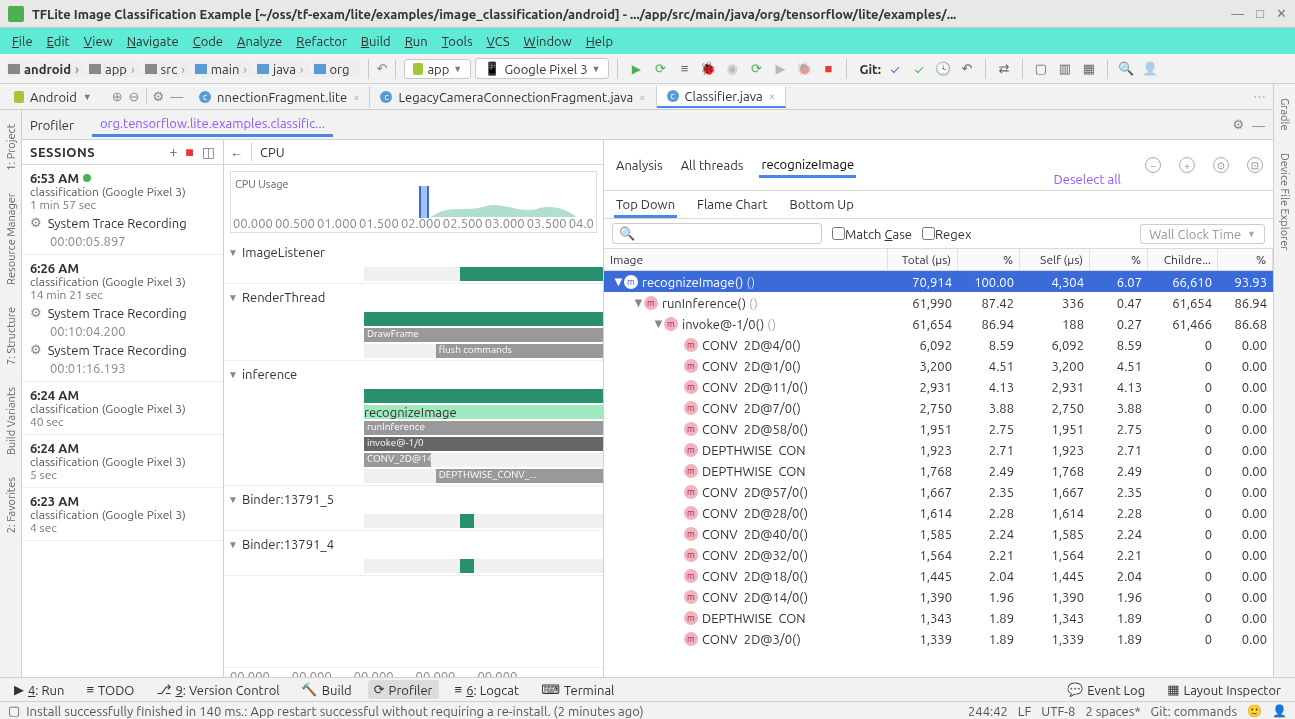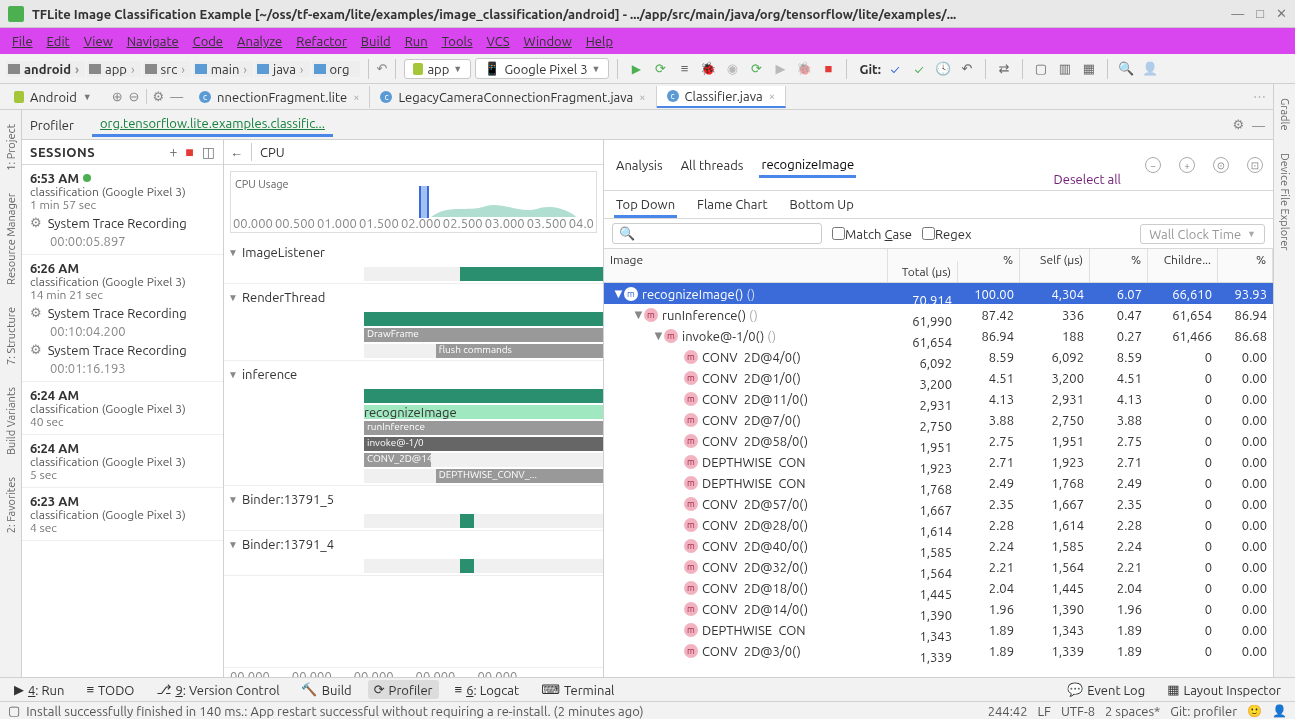--- a/index.html
+++ b/index.html
@@ -3,21 +3,21 @@
 <meta charset="utf-8">
 <style>
 * { box-sizing: border-box; margin: 0; padding: 0; font-family: -apple-system, "Segoe UI", Ubuntu, sans-serif; font-size: 13px; }
 body { background: #f2f2f2; color: #333; overflow: hidden; width: 1295px; height: 719px; position: relative; }
 .titlebar { height: 28px; display: flex; align-items: center; padding: 0 8px; background: #e8e8e8; border-bottom: 1px solid #c8c8c8; }
 .titlebar .app-icon { width: 16px; height: 16px; background: #4caf50; border-radius: 2px; margin-right: 8px; }
 .titlebar .title { flex: 1; font-weight: bold; font-size: 13px; white-space: nowrap; overflow: hidden; text-overflow: ellipsis; }
 .titlebar .win-controls { display: flex; gap: 12px; }
 .titlebar .win-controls span { cursor: pointer; color: #777; }
 
-.menubar { height: 26px; display: flex; align-items: center; padding: 0 6px; background: #d946ef; gap: 2px; text-decoration: underline; }
+.menubar { height: 26px; display: flex; align-items: center; padding: 0 6px; background: #5eead4; gap: 2px; }
 .menubar .menu-item { padding: 2px 6px; cursor: pointer; }
 .menubar .menu-item u { text-decoration: underline; }
 
 .toolbar { height: 30px; display: flex; align-items: center; padding: 0 6px; background: #f2f2f2; border-bottom: 1px solid #d0d0d0; gap: 4px; }
 .toolbar .crumb { display: flex; align-items: center; padding: 1px 6px 1px 2px; background: #eee; border-radius: 2px; cursor: pointer; position: relative; }
 .toolbar .crumb::after { content: "›"; margin-left: 4px; color: #999; }
 .toolbar .crumb:last-of-type::after { content: ""; }
 .toolbar .crumb .folder { width: 12px; height: 10px; background: #888; margin-right: 4px; }
 .toolbar .crumb .folder.blue { background: #5b9bd5; }
 .toolbar .crumb.active { font-weight: bold; }
@@ -41,21 +41,21 @@
 .nav-tabs-row .file-tab .cls-icon { width: 12px; height: 12px; border-radius: 50%; background: #5b9bd5; font-size: 9px; color: #fff; display:flex; align-items:center; justify-content:center; }
 .nav-tabs-row .file-tab .close-x { color: #aaa; font-size: 11px; }
 
 .left-gutter { position: absolute; left: 0; top: 110px; width: 22px; bottom: 36px; background: #f2f2f2; border-right: 1px solid #d0d0d0; display: flex; flex-direction: column; align-items: center; }
 .left-gutter .vtab { writing-mode: vertical-rl; transform: rotate(180deg); padding: 8px 2px; font-size: 11px; color: #666; cursor: pointer; margin-top: 6px; }
 .right-gutter { position: absolute; right: 0; top: 84px; width: 22px; bottom: 36px; background: #f2f2f2; border-left: 1px solid #d0d0d0; display:flex; flex-direction:column; align-items:center; }
 .right-gutter .vtab { writing-mode: vertical-rl; padding: 8px 2px; font-size: 11px; color: #666; cursor: pointer; margin-top: 6px; }
 
 .profiler-header { position: absolute; left: 22px; right: 22px; top: 110px; height: 30px; display: flex; align-items: center; padding: 0 8px; border-bottom: 1px solid #d0d0d0; }
 .profiler-header .phead { font-weight: normal; margin-right: 18px; }
-.profiler-header .pkg { color: #15803d; padding: 4px 8px; border-bottom: 3px solid #4a86e8; white-space: nowrap; overflow: hidden; text-overflow: ellipsis; max-width: 260px; text-decoration: underline; }
+.profiler-header .pkg { color: #8b5cf6; padding: 4px 8px; border-bottom: 3px solid #4a86e8; white-space: nowrap; overflow: hidden; text-overflow: ellipsis; max-width: 260px; }
 .profiler-header .spacer { flex: 1; }
 .profiler-header .ico { margin-left: 8px; color: #888; cursor: pointer; }
 
 .main-area { position: absolute; left: 22px; right: 22px; top: 140px; bottom: 36px; display: flex; background: #fff; }
 
 .sessions { width: 202px; border-right: 1px solid #d0d0d0; display: flex; flex-direction: column; overflow: hidden; }
 .sessions-head { display: flex; align-items: center; padding: 4px 8px; border-bottom: 1px solid #d8d8d8; }
 .sessions-head .lbl { font-weight: bold; letter-spacing: 0.5px; }
 .sessions-head .sp { flex: 1; }
 .sessions-head .ic { margin-left: 8px; color: #777; cursor: pointer; font-size: 14px; }
@@ -91,21 +91,21 @@
 .thread-track .bar.lgreen { background: #a0e8c0; }
 .thread-track .bar.gray { background: #999; color: #fff; font-size: 10px; padding: 0 3px; white-space: nowrap; overflow: hidden; }
 .thread-track .bar.dgray { background: #666; color: #fff; font-size: 10px; padding: 0 3px; white-space: nowrap; overflow: hidden; }
 .threads-footer { height: 16px; display: flex; font-size: 10px; color: #888; padding: 0 6px; gap: 22px; flex: 0 0 auto; border-top: 1px solid #eee; align-items: center; }
 
 .analysis-pane { flex: 1; display: flex; flex-direction: column; overflow: hidden; }
 .ana-tabs1 { display: flex; gap: 14px; padding: 4px 10px; border-bottom: 1px solid #d8d8d8; align-items: center; }
 .ana-tabs1 .t { padding: 4px 2px; cursor: pointer; }
 .ana-tabs1 .t.active { border-bottom: 3px solid #4a86e8; color: #000; }
 .ana-tabs1 .sp { flex: 1; }
-.ana-tabs1 .deselect { color: #701a75; cursor: pointer; margin-right: 6px; margin-top: 28px; }
+.ana-tabs1 .deselect { color: #8b5cf6; cursor: pointer; margin-right: 6px; margin-top: 28px; }
 .ana-tabs1 .ic { color: #888; cursor: pointer; margin-left: 4px; width:16px; height:16px; border:1px solid #aaa; border-radius:50%; display:flex; align-items:center; justify-content:center; font-size:10px; }
 .ana-tabs2 { display: flex; gap: 18px; padding: 2px 10px 0; border-bottom: 1px solid #d8d8d8; }
 .ana-tabs2 .t { padding: 4px 2px; cursor: pointer; }
 .ana-tabs2 .t.active { border-bottom: 3px solid #4a86e8; }
 .ana-filter { display: flex; align-items: center; gap: 10px; padding: 4px 8px; border-bottom: 1px solid #d8d8d8; }
 .ana-filter .search { display: flex; align-items: center; border: 1px solid #ccc; border-radius: 3px; padding: 2px 6px; width: 210px; gap: 4px; }
 .ana-filter .search input { border: none; outline: none; flex: 1; font-size: 12px; }
 .ana-filter .chk { display: flex; align-items: center; font-size: 12px; }
 .ana-filter .chk input { width: 13px; height: 13px; }
 .ana-filter .sp { flex: 1; }
@@ -116,21 +116,21 @@
 .tree-body { flex: 1; overflow-y: auto; }
 .tree-row { display: flex; align-items: center; height: 21px; font-size: 12.5px; }
 .tree-row.sel { background: #3a6bd8; color: #fff; }
 .tree-row .cell { padding: 2px 6px; white-space: nowrap; overflow: hidden; text-overflow: ellipsis; }
 .tree-row .cell.num { text-align: right; font-variant-numeric: tabular-nums; }
 .tree-row .m-badge { display: inline-flex; width: 14px; height: 14px; border-radius: 50%; background: #f2b2c0; color: #a03050; font-size: 9px; align-items:center; justify-content:center; margin-right:4px; flex: 0 0 auto; }
 .tree-row.sel .m-badge { background: #fff; color: #3a6bd8; }
 .tree-row .car { color: #888; display: inline-block; width: 12px; text-align: center; }
 .tree-row.sel .car { color: #fff; }
 .col-name { flex: 1 1 auto; min-width: 0; }
-.col-total { width: 70px; margin-top: 12px; }
+.col-total { width: 70px; }
 .col-totalp { width: 62px; }
 .col-self { width: 70px; }
 .col-selfp { width: 58px; }
 .col-child { width: 70px; }
 .col-childp { width: 55px; }
 .gray { color: #aaa; }
 .tree-row.sel .gray { color: #d0dcf5; }
 
 .bottom-bar { position: absolute; left: 0; right: 0; bottom: 18px; height: 24px; background: #f2f2f2; border-top: 1px solid #d0d0d0; display: flex; align-items: center; padding: 0 8px; gap: 10px; }
 .bottom-bar .btab { display: flex; align-items: center; gap: 4px; cursor: pointer; padding: 2px 6px; font-size: 12px; }
@@ -762,16 +762,16 @@
   </div>
 
 <div class="status-bar">
   <span style="margin-right:6px">▢</span>
   <span>Install successfully finished in 140 ms.: App restart successful without requiring a re-install. (2 minutes ago)</span>
   <span class="sp"></span>
   <span class="seg">244:42</span>
   <span class="seg">LF</span>
   <span class="seg">UTF-8</span>
   <span class="seg">2 spaces*</span>
-  <span class="seg">Git: profiler</span>
+  <span class="seg">Git: commands</span>
   <span class="seg emoji">🙂</span>
   <span class="seg emoji">👤</span>
 </div>
 
 </body></html>

